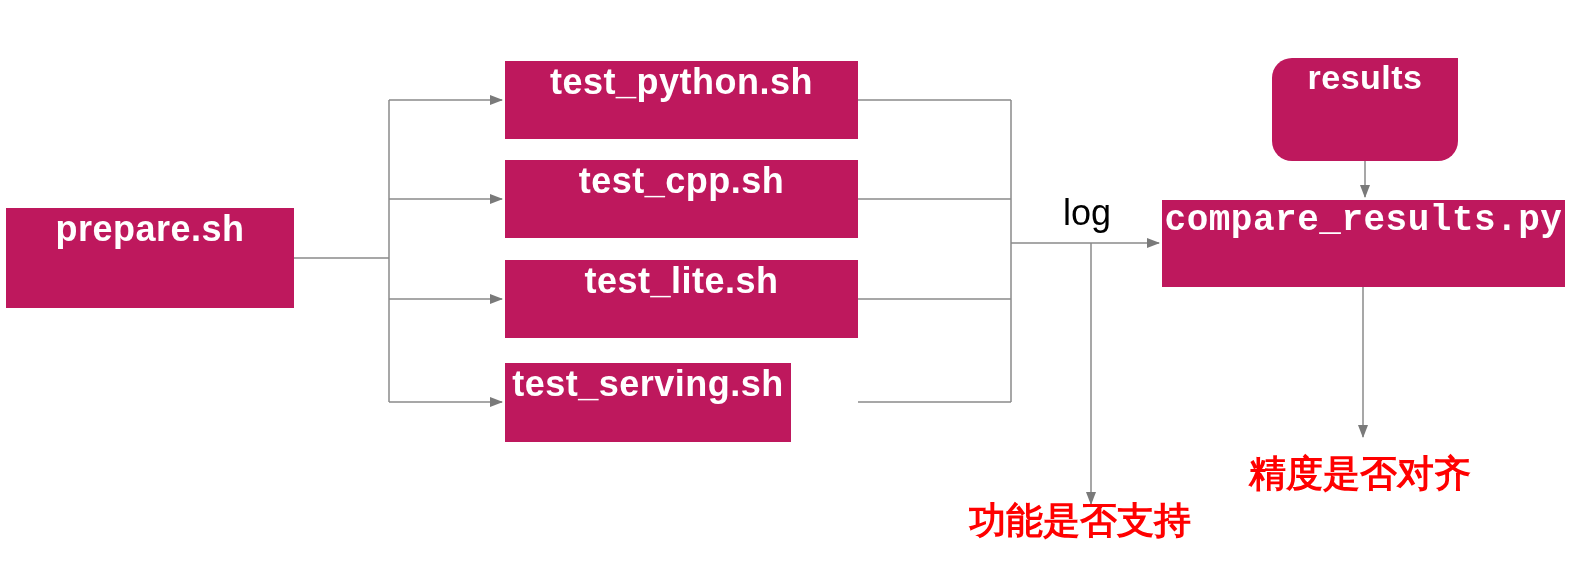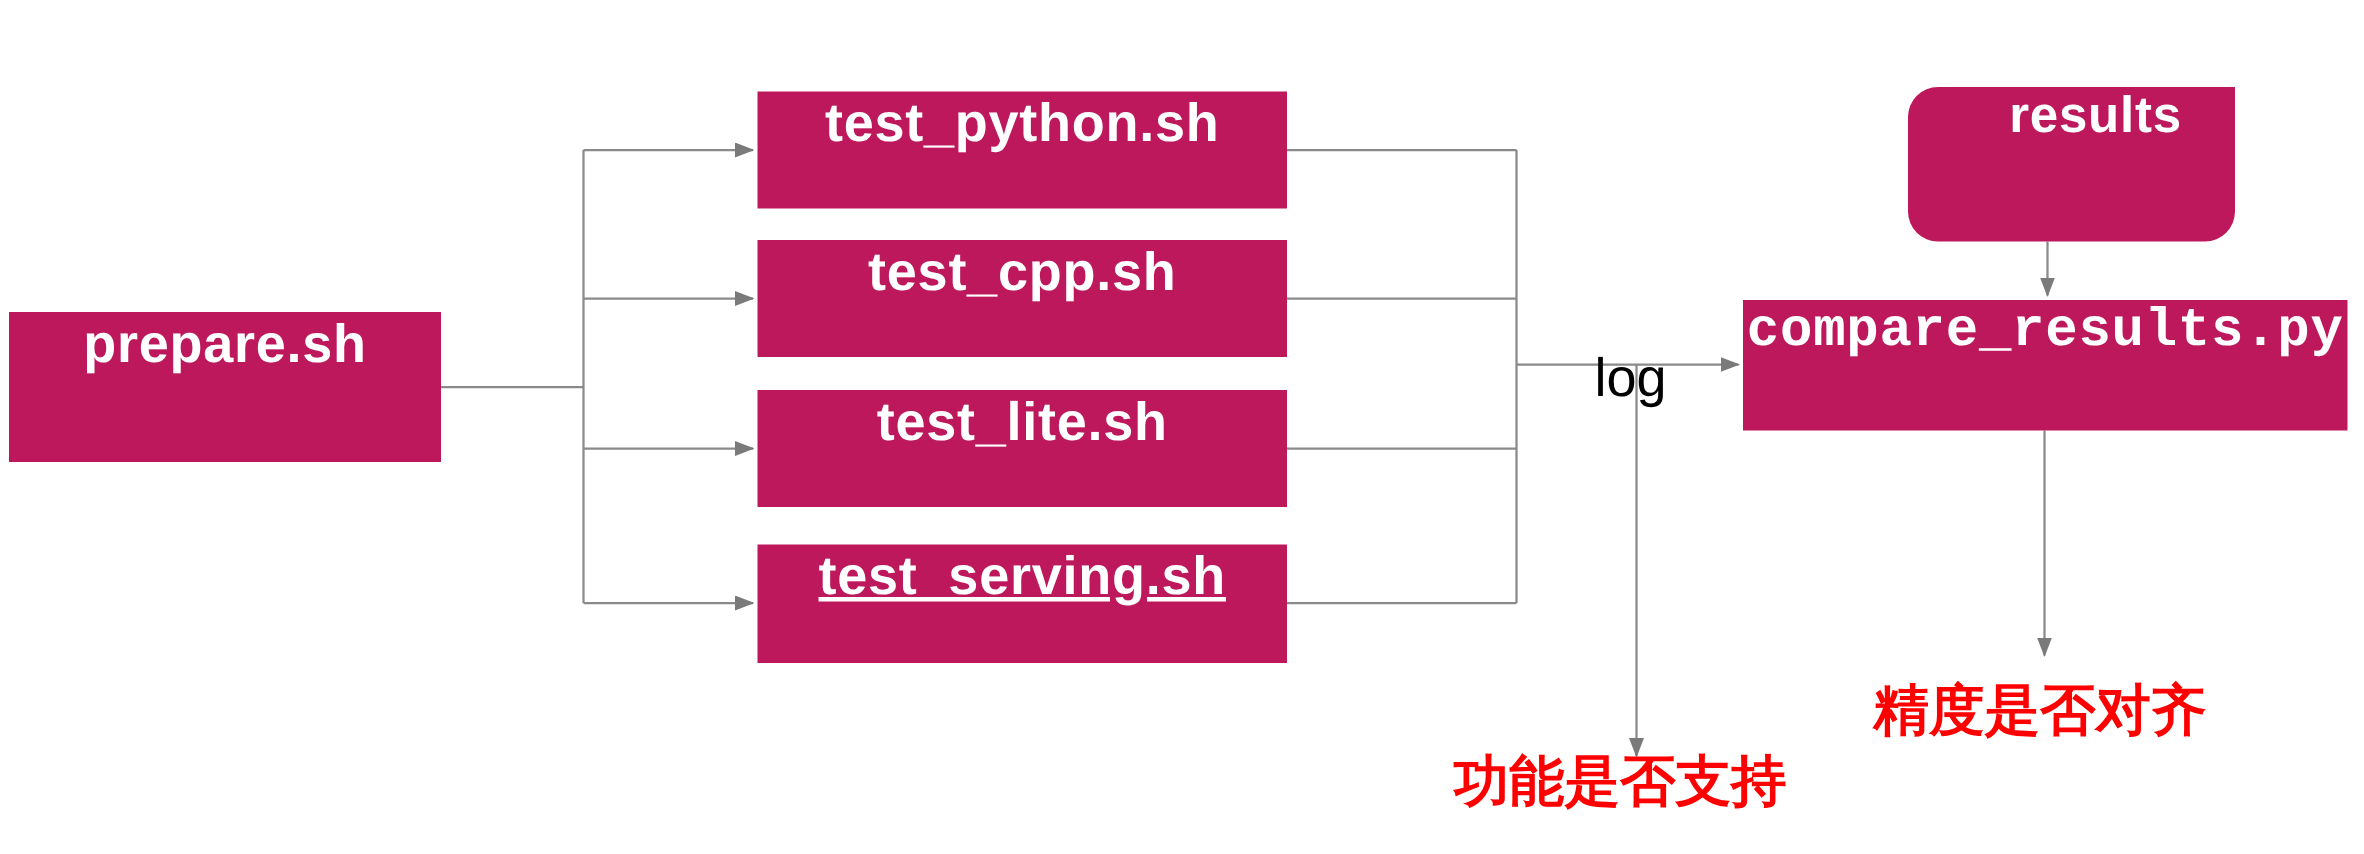--- a/index.html
+++ b/index.html
@@ -30,39 +30,37 @@
     justify-content: center;
     font-weight: bold;
     font-size: 36px;
     letter-spacing: 0.5px;
     white-space: nowrap;
   }
   .node-prepare        { left: 6px;    top: 208px; width: 288px; height: 100px; }
   .node-test-python    { left: 505px;  top: 61px;  width: 353px; height: 78px; }
   .node-test-cpp       { left: 505px;  top: 160px; width: 353px; height: 78px; }
   .node-test-lite      { left: 505px;  top: 260px; width: 353px; height: 78px; }
-  .node-test-serving   { left: 505px;  top: 363px; width: 353px; height: 79px; text-decoration: underline; }
+  .node-test-serving   { left: 505px;  top: 363px; width: 286px; height: 79px; }
   .node-results {
     left: 1272px; top: 58px; width: 186px; height: 103px;
     border-radius: 20px;
     border-top-right-radius: 0;
     font-size: 34px;
-    padding-left: 32px;
   }
   .node-compare        { left: 1162px; top: 200px; width: 403px; height: 87px; font-family: Liberation Mono, monospace; }
   .edge-label {
     position: absolute;
     left: 1027px; top: 194px;
     width: 120px;
     text-align: center;
     color: #000000;
     font-size: 36px;
     font-weight: normal;
     line-height: 38px;
-    margin-top: 39px;
   }
   .outcome {
     position: absolute;
     width: 240px;
     text-align: center;
     color: #FF0000;
     font-size: 37px;
     font-weight: bold;
     white-space: nowrap;
   }

